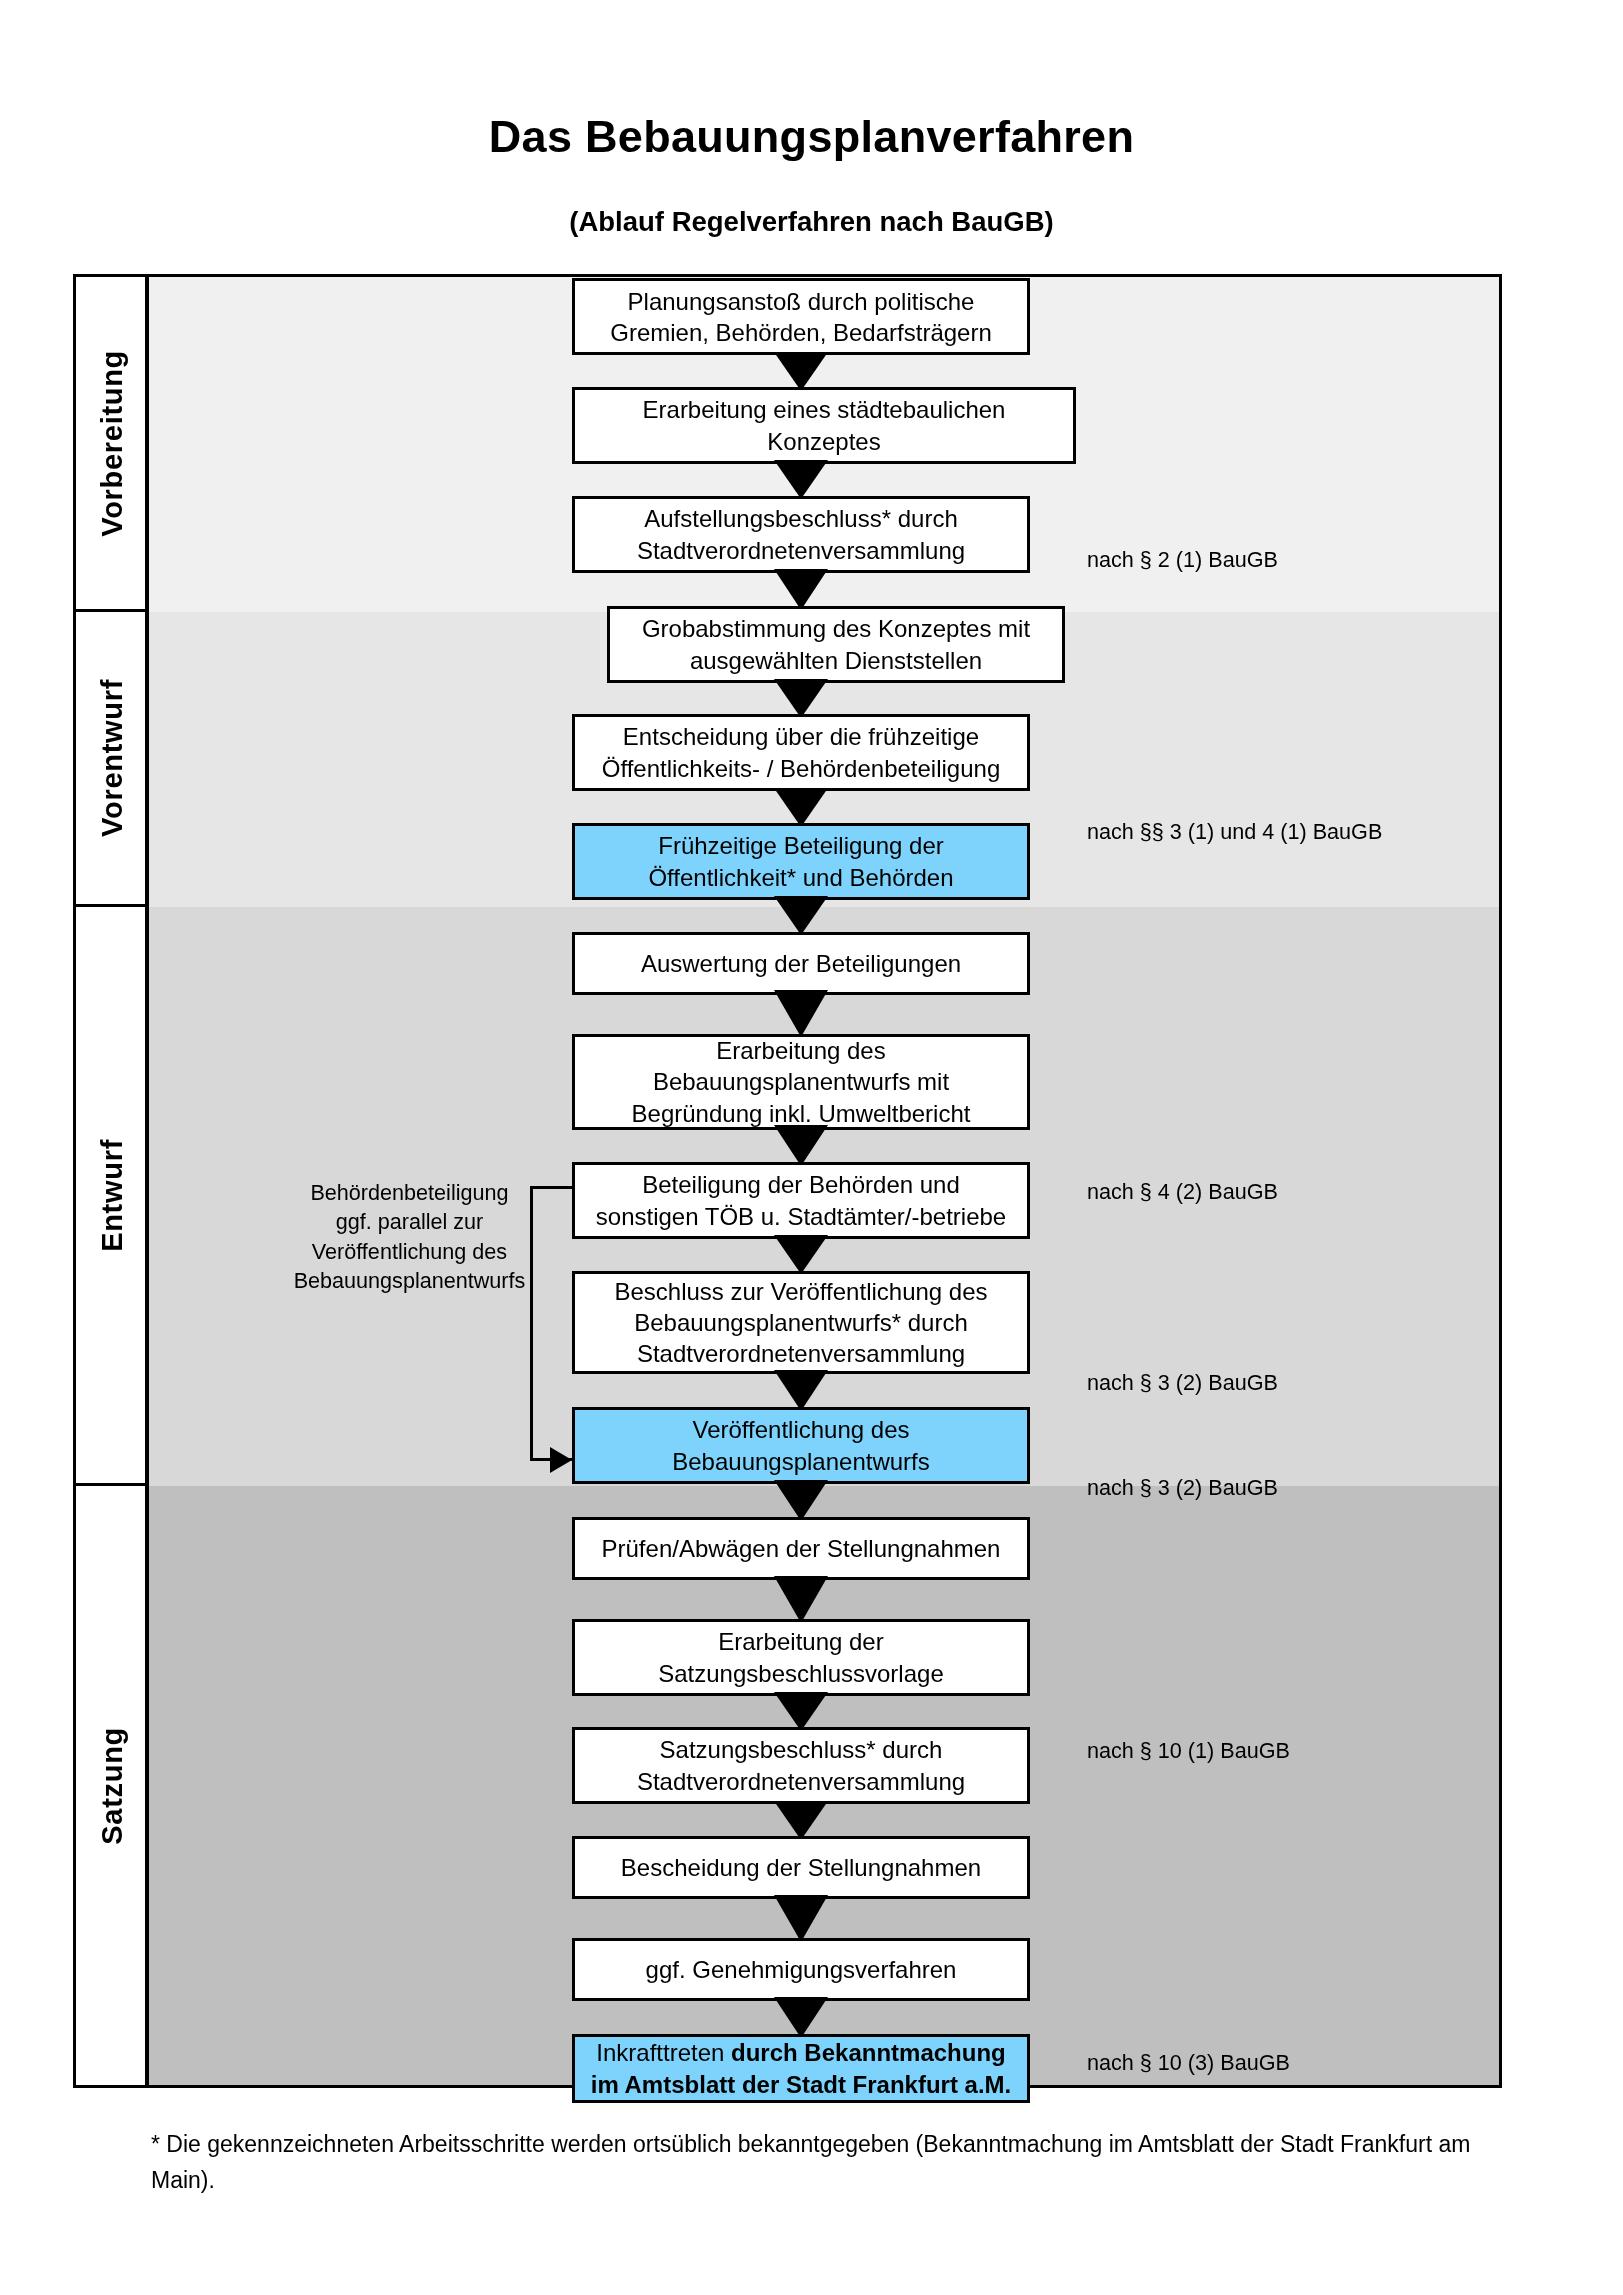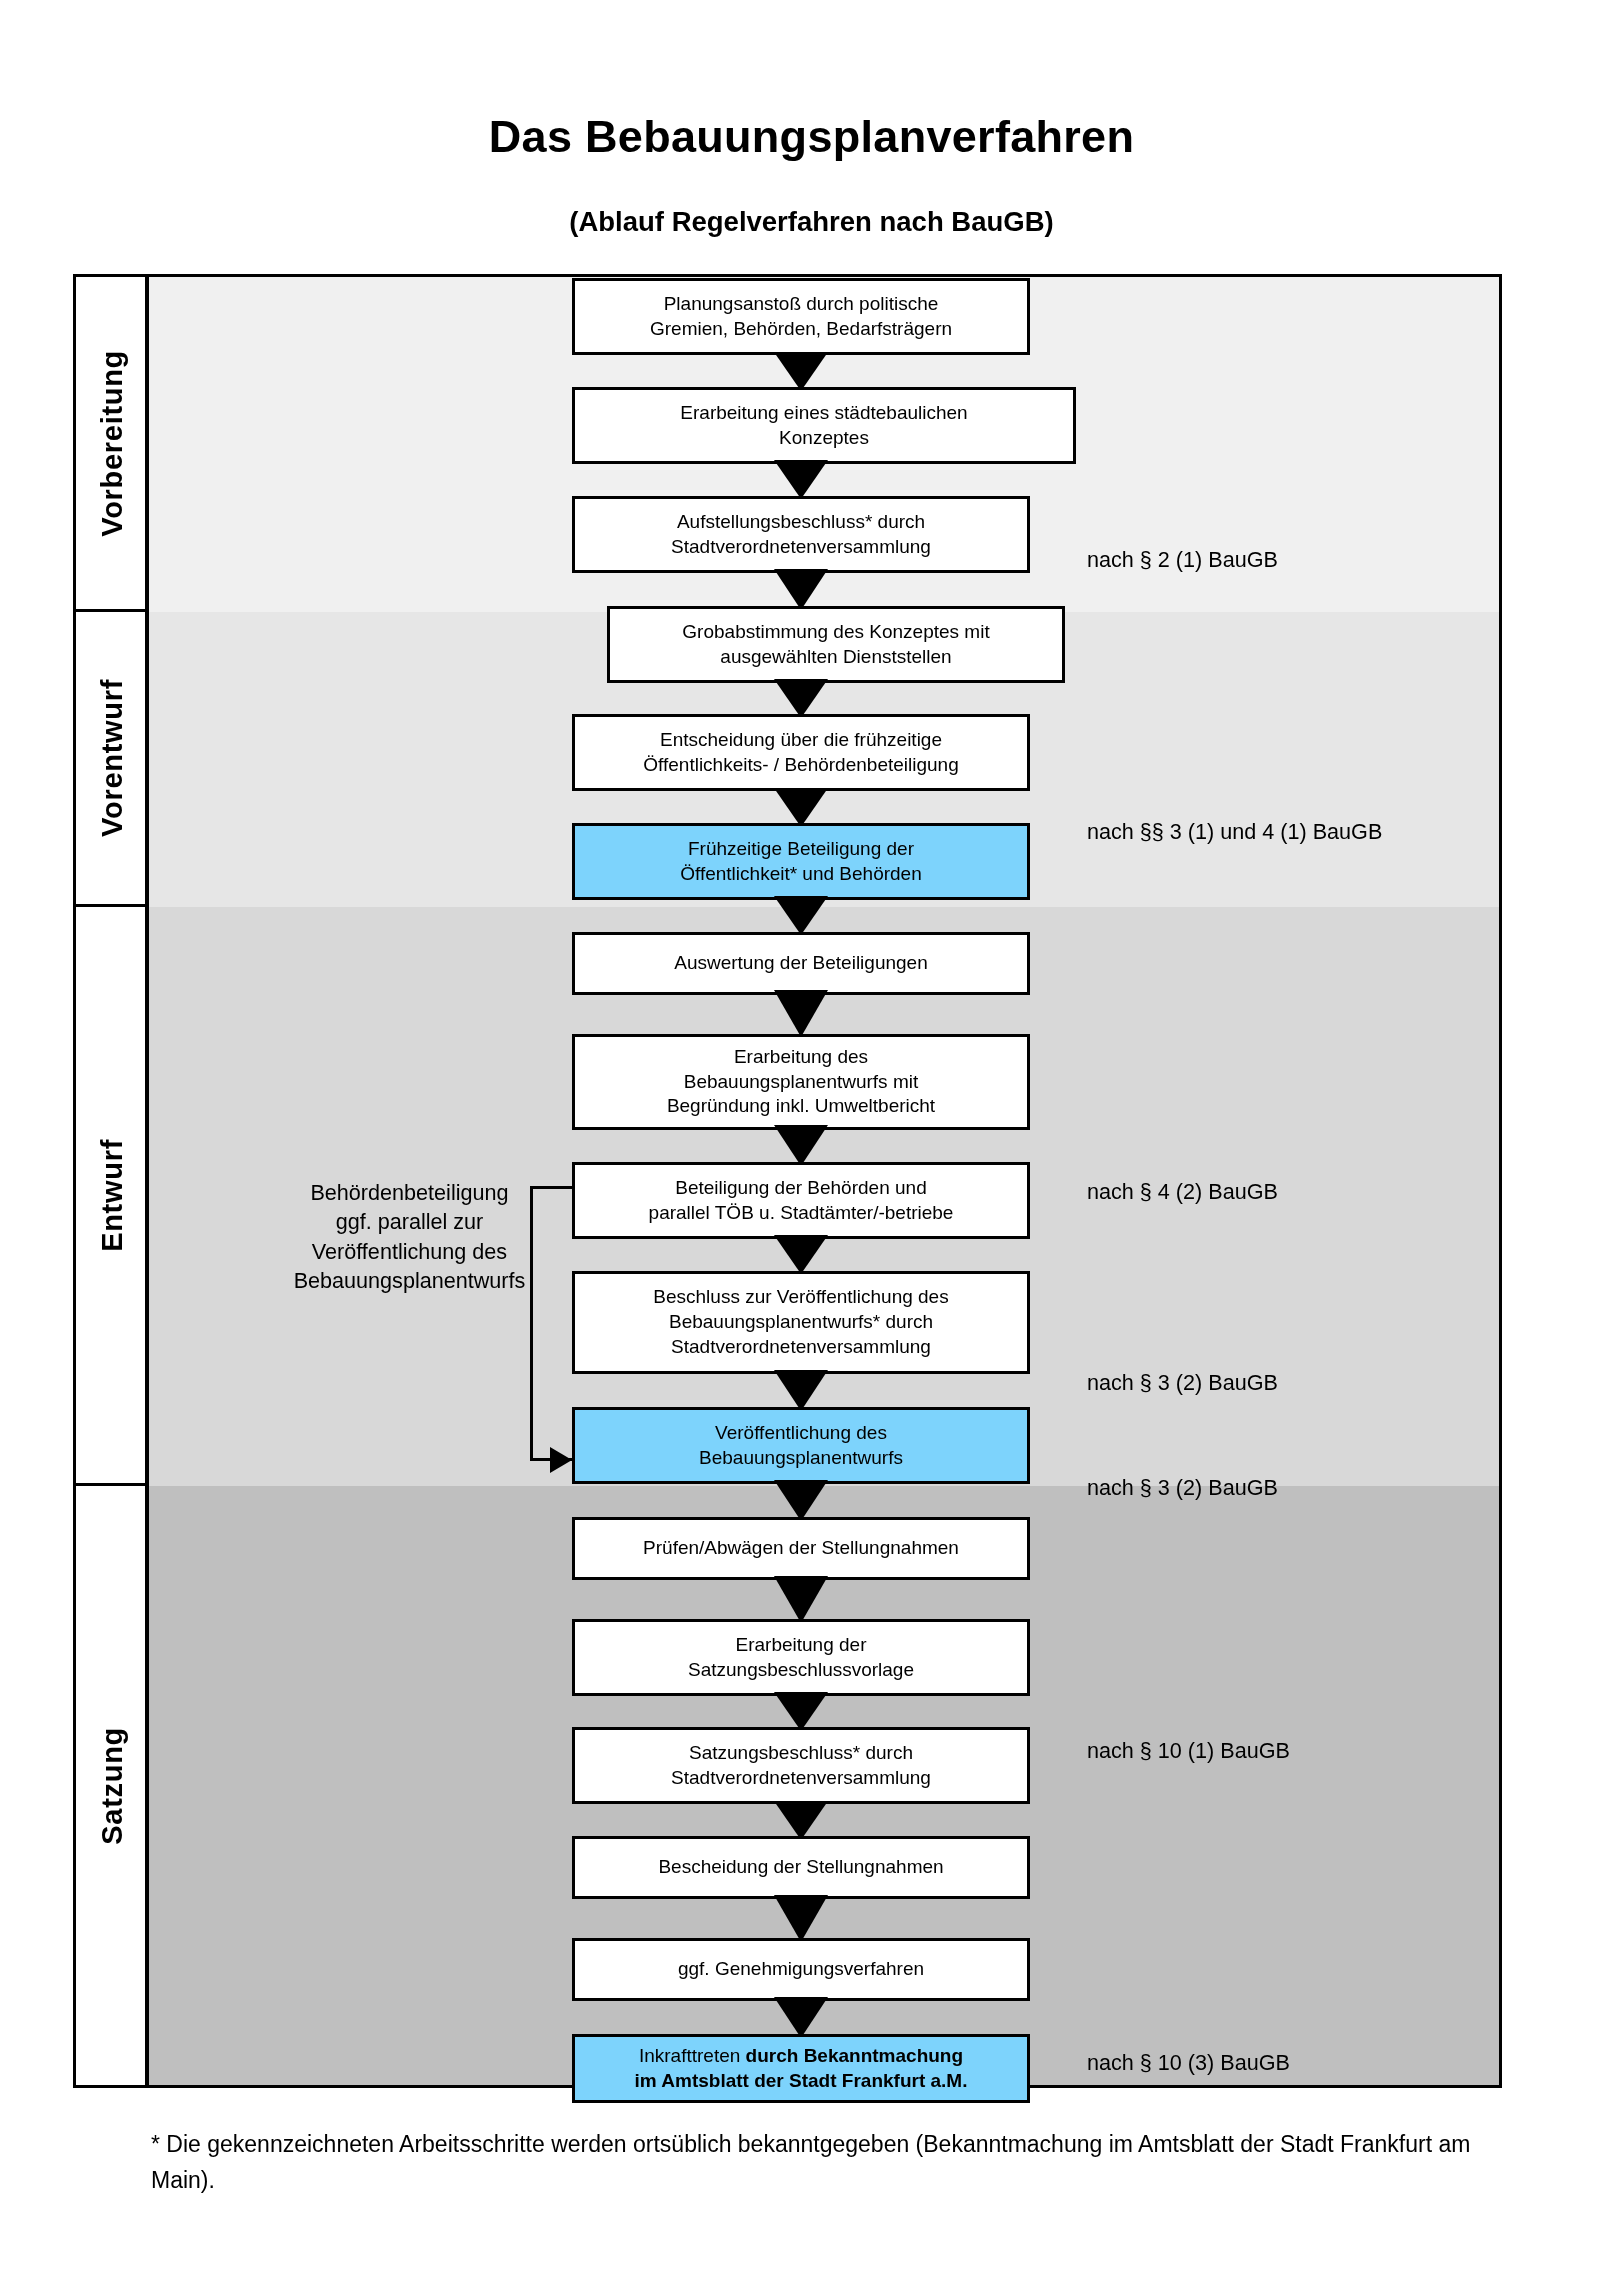--- a/index.html
+++ b/index.html
@@ -25,21 +25,21 @@
   .phase-cell:last-child{border-bottom:none;}
   .phase-label{writing-mode:vertical-rl;transform:rotate(180deg);
                font-size:29px;font-weight:bold;letter-spacing:0.7px;white-space:nowrap;}
 
   
   .band{position:absolute;left:73px;right:0;}
 
   
   .pbox{position:absolute;box-sizing:border-box;border:3.3px solid #000;
         background:#fff;display:flex;align-items:center;justify-content:center;
-        text-align:center;font-size:19px;line-height:1.30;padding:0 14px;}
+        text-align:center;font-size:24px;line-height:1.30;padding:0 14px;}
   .pbox.blue{background:#7dd3fc;font-weight:bold;}
   .pbox b{font-weight:normal;}
 
   
   .arrow{position:absolute;width:0;height:0;
          border-left:27.5px solid transparent;border-right:27.5px solid transparent;
          border-top:37px solid #000;}
 
   
   .legal{position:absolute;font-size:21.6px;white-space:nowrap;}
@@ -123,21 +123,21 @@
       <div class="arrow" style="left: 698px; top: 619px; border-top-width: 39px;"></div>
       <div class="pbox" style="left: 496px; top: 655px; width: 458px; height: 63px;">
         <div><span>Auswertung der Beteiligungen</span></div>
       </div>
       <div class="arrow" style="left: 698px; top: 713px; border-top-width: 47px;"></div>
       <div class="pbox" style="left: 496px; top: 757px; width: 458px; height: 96px;">
         <div><span>Erarbeitung des</span><br><span>Bebauungsplanentwurfs mit</span><br><span>Begründung inkl. Umweltbericht</span></div>
       </div>
       <div class="arrow" style="left: 698px; top: 848px; border-top-width: 41px;"></div>
       <div class="pbox" style="left: 496px; top: 885px; width: 458px; height: 77px;">
-        <div><span>Beteiligung der Behörden und</span><br><span>parallel TÖB u. Stadtämter/-betriebe</span></div>
+        <div><span>Beteiligung der Behörden und</span><br><span>sonstigen TÖB u. Stadtämter/-betriebe</span></div>
       </div>
       <div class="arrow" style="left: 698px; top: 958px; border-top-width: 39px;"></div>
       <div class="pbox" style="left: 496px; top: 994px; width: 458px; height: 103px;">
         <div><b>Beschluss zur Veröffentlichung des</b><br><b>Bebauungsplanentwurfs*</b><span> durch</span><br><span>Stadtverordnetenversammlung</span></div>
       </div>
       <div class="arrow" style="left: 698px; top: 1093px; border-top-width: 41px;"></div>
       <div class="pbox blue" style="left: 496px; top: 1130px; width: 458px; height: 77px;">
         <div><b>Veröffentlichung des</b><br><b>Bebauungsplanentwurfs</b></div>
       </div>
       <div class="arrow" style="left: 698px; top: 1203px; border-top-width: 41px;"></div>

